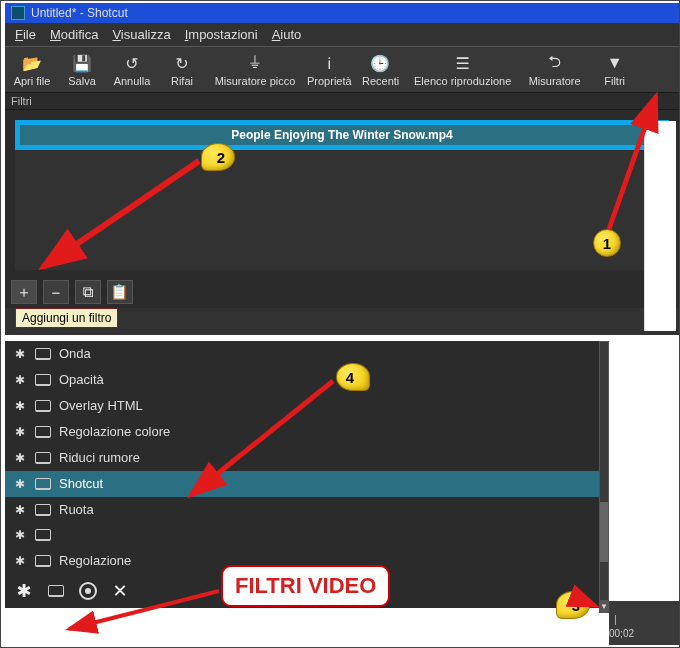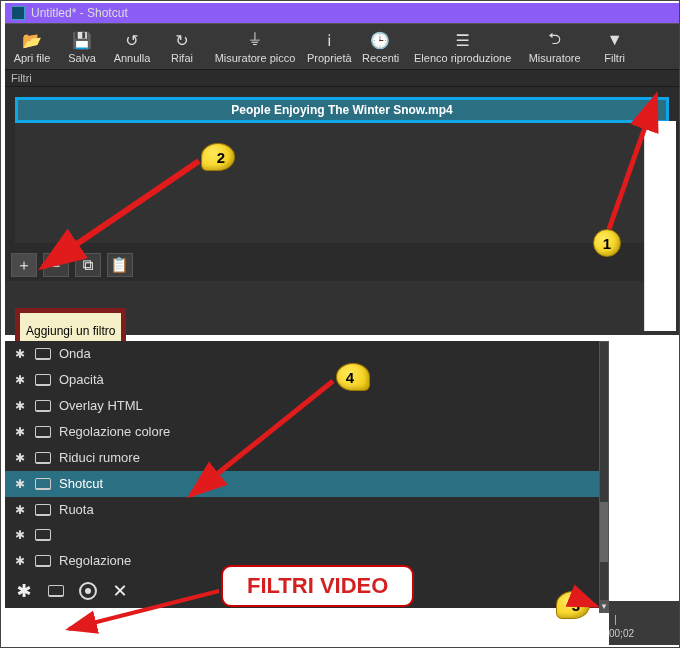--- a/index.html
+++ b/index.html
@@ -17,21 +17,21 @@
     left: 4px; top: 2px;
     width: 674px;
     background: #323232;
     color: #ddd;
   }
   .titlebar {
     display: flex;
     align-items: center;
     gap: 6px;
     padding: 3px 6px;
-    background: #8b5cf6;
+    background: #1d4ed8;
     font-size: 12px;
   }
   .app-icon {
     width: 14px; height: 14px;
     background: #0e4d6b;
     border: 1px solid #3aa0c8;
   }
   .menubar {
     display: flex;
     gap: 2px;
@@ -79,21 +79,21 @@
     font-size: 11px;
     padding: 2px 6px;
     color: #bbb;
     border-bottom: 1px solid #1a1a1a;
   }
   .clip-area {
     padding: 10px 10px 6px 10px;
   }
   .clip-bar {
     background: #2b6f82;
-    border: 3px solid #0ea5e9;
+    border: 5px solid #0ea5e9;
     text-align: center;
     font-weight: bold;
     font-size: 12px;
     color: #fff;
     padding: 3px 0;
   }
   .filter-canvas {
     height: 120px;
     background: #323232;
     position: relative;
@@ -113,23 +113,23 @@
     justify-content: center;
     font-size: 15px;
     color: #eee;
     cursor: pointer;
   }
   .ft-btn.plus { background: #4a4a4a; }
   .tooltip {
     position: absolute;
     background: #f5f0c8;
     color: #000;
-    border: 5px solid #7f1d1d;
+    border: 1px solid #7f1d1d;
     font-size: 12px;
-    padding: 11px 6px;
+    padding: 2px 6px;
   }
   
   .filter-list-section {
     position: absolute;
     left: 4px;
     top: 340px;
     width: 604px;
     background: #2b2b2b;
     color: #ddd;
   }
@@ -226,21 +226,21 @@
     padding-left:0; padding-right:6px;
   }
   .big-label {
     position: absolute;
     background: #fff;
     border: 2px solid #c00;
     border-radius: 10px;
     color: #d42020;
     font-weight: bold;
     font-size: 22px;
-    padding: 6px 24px;
+    padding: 6px 12px;
     text-align: center;
   }
   .scrollbar-v {
     position:absolute;
     width:10px;
     background:#3a3a3a;
     border:1px solid #555;
   }
   .scroll-thumb {
     position:absolute; left:0; width:100%;
@@ -255,20 +255,27 @@
 </style>
 </head>
 <body>
 
 <div class="app-window" style="height:332px;">
   <div class="titlebar">
     <span class="app-icon"></span>
     <span>Untitled* - Shotcut</span>
   </div>
 
+  <div class="menubar">
+    <div class="menu-item"><span class="mn">F</span><span>ile</span></div>
+    <div class="menu-item"><span class="mn">M</span><span>odifica</span></div>
+    <div class="menu-item"><span class="mn">V</span><span>isualizza</span></div>
+    <div class="menu-item"><span class="mn">I</span><span>mpostazioni</span></div>
+    <div class="menu-item"><span class="mn">A</span><span>iuto</span></div>
+  </div>
 
   <div class="toolbar">
     <div class="tool-btn">
       <span class="glyph">📂</span>
       <span>Apri file</span>
     </div>
     <div class="tool-btn">
       <span class="glyph">💾</span>
       <span>Salva</span>
     </div>

